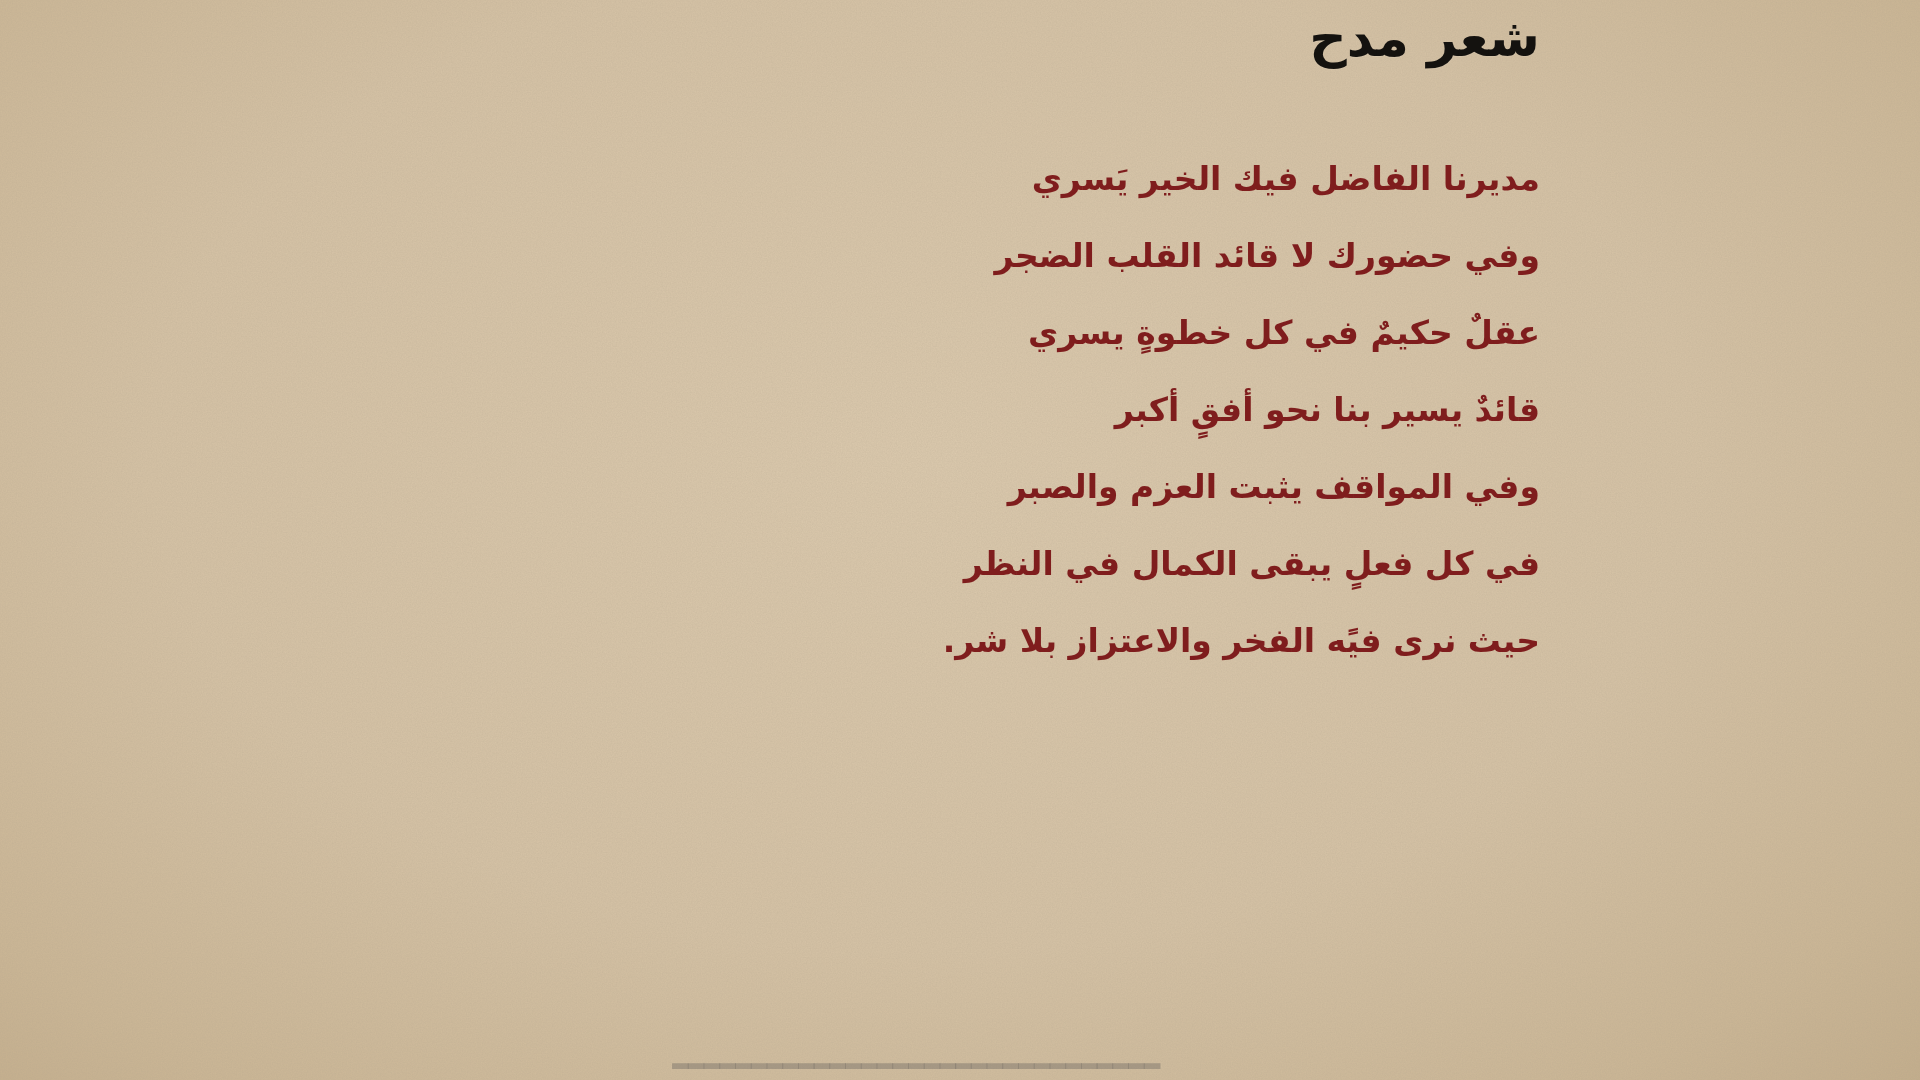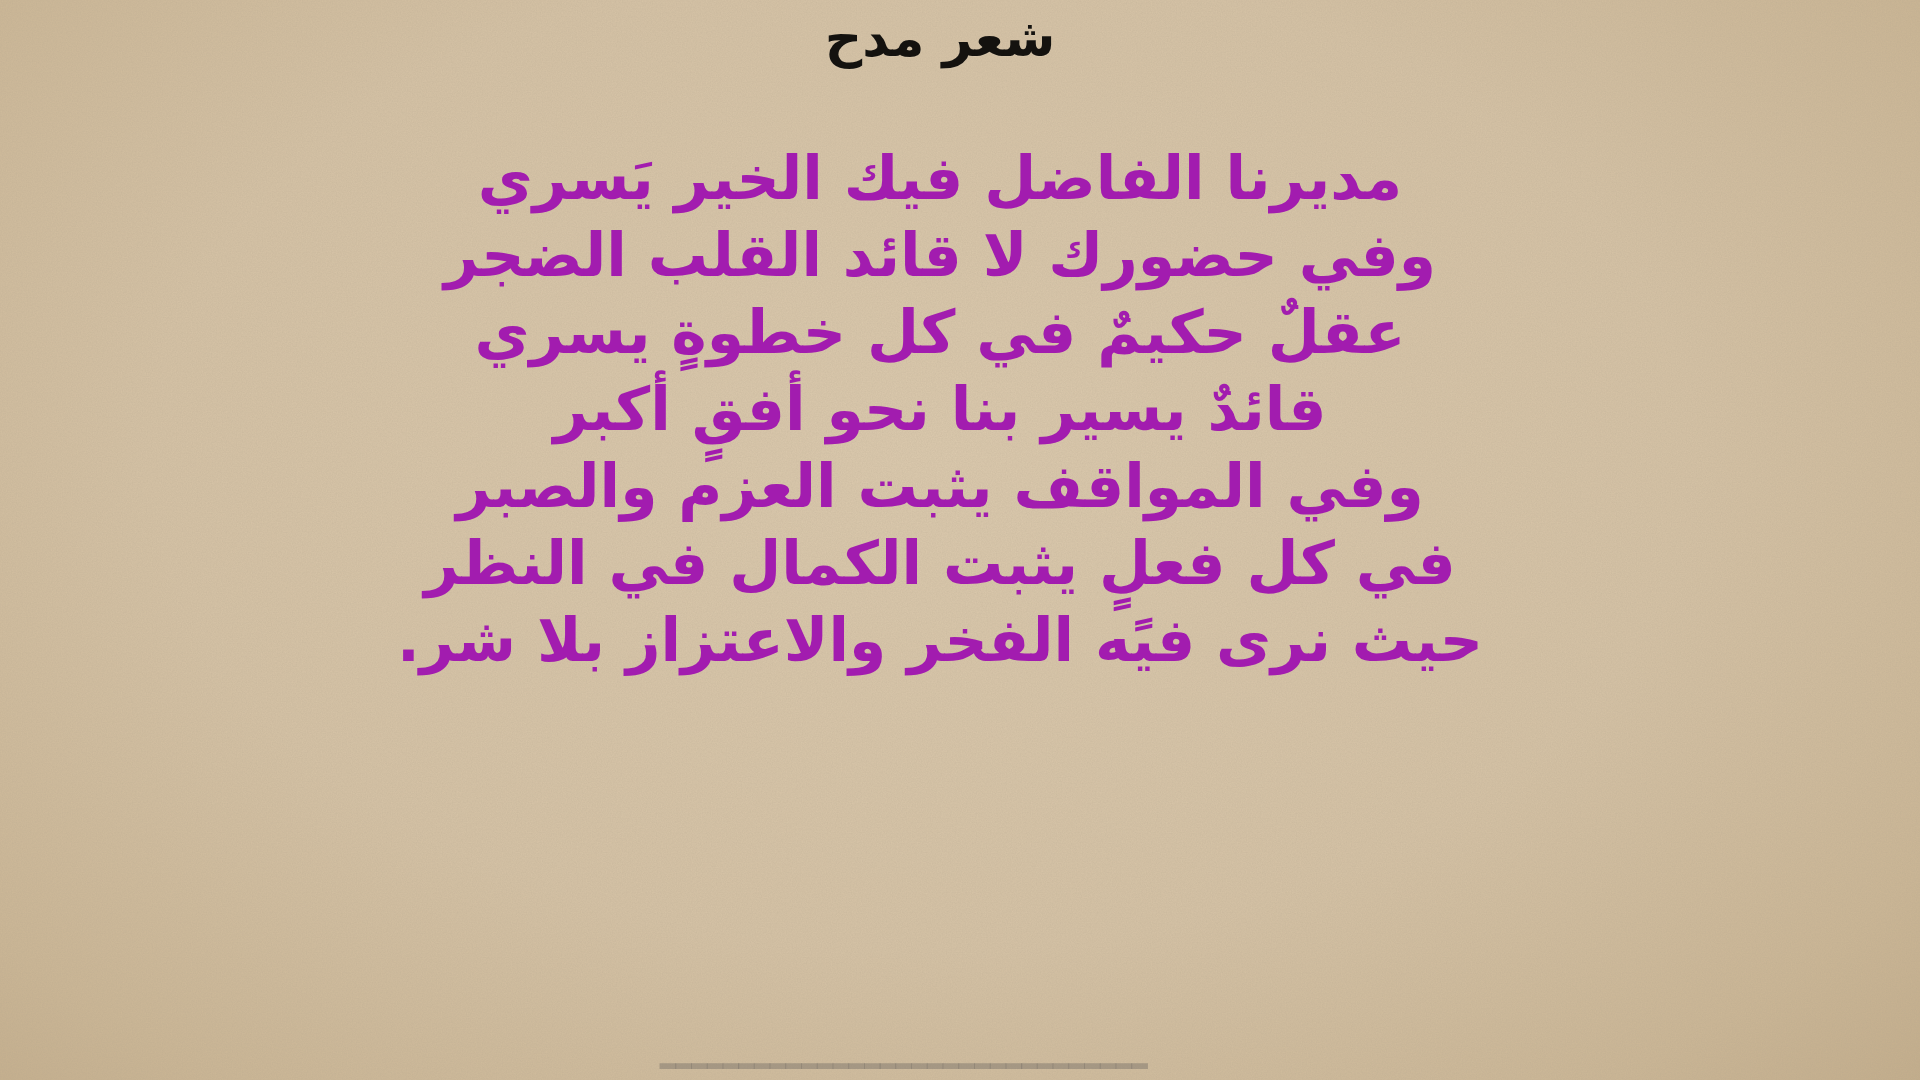--- a/index.html
+++ b/index.html
@@ -32,59 +32,59 @@
   .page {
     position: absolute;
     inset: 0;
     z-index: 3;
   }
 
   
   .text-column {
     position: absolute;
     top: 0;
-    right: 390px;
+    right: 380px;
     width: 1180px;
-    text-align: center;
+    text-align: right;
     color: #161412;
   }
 
   .title {
     font-size: 52px;
     font-weight: 700;
     line-height: 72px;
     padding-top: 2px;
     letter-spacing: 0;
     color: #14120f;
     text-shadow: 0 1px 0 rgba(255,255,255,0.08);
   }
 
   .poem {
     margin-top: 66px;
   }
 
   .poem .line {
-    font-size: 60px;
+    font-size: 33px;
     font-weight: 700;
     line-height: 77px;
     white-space: nowrap;
-    color: #a21caf;
+    color: #7f1d1d;
   }
 
   
   .watermark {
     position: absolute;
     z-index: 2;
     left: 660px;
     top: 1026px;
     width: 500px;
     font-size: 46px;
     font-weight: 700;
     color: rgba(125, 118, 108, 0.50);
-    text-align: left;
+    text-align: right;
     white-space: nowrap;
     filter: blur(0.6px);
     pointer-events: none;
   }
 </style>
 </head>
 <body>
 
 <svg class="grain" aria-hidden="true">
   <filter id="grainNoise">
@@ -103,18 +103,18 @@
   <div class="text-column">
 
     <h1 class="title">شعر مدح</h1>
 
     <div class="poem">
         <div class="line">مديرنا الفاضل فيك الخير يَسري</div>
         <div class="line">وفي حضورك لا قائد القلب الضجر</div>
         <div class="line">عقلٌ حكيمٌ في كل خطوةٍ يسري</div>
         <div class="line">قائدٌ يسير بنا نحو أفقٍ أكبر</div>
         <div class="line">وفي المواقف يثبت العزم والصبر</div>
-        <div class="line">في كل فعلٍ يثبت الكمال في النظر</div>
+        <div class="line">في كل فعلٍ يبقى الكمال في النظر</div>
         <div class="line">حيث نرى فيًه الفخر والاعتزاز بلا شر.</div>
       </div>
 
   </div>
 </div>
 
 </body></html>

